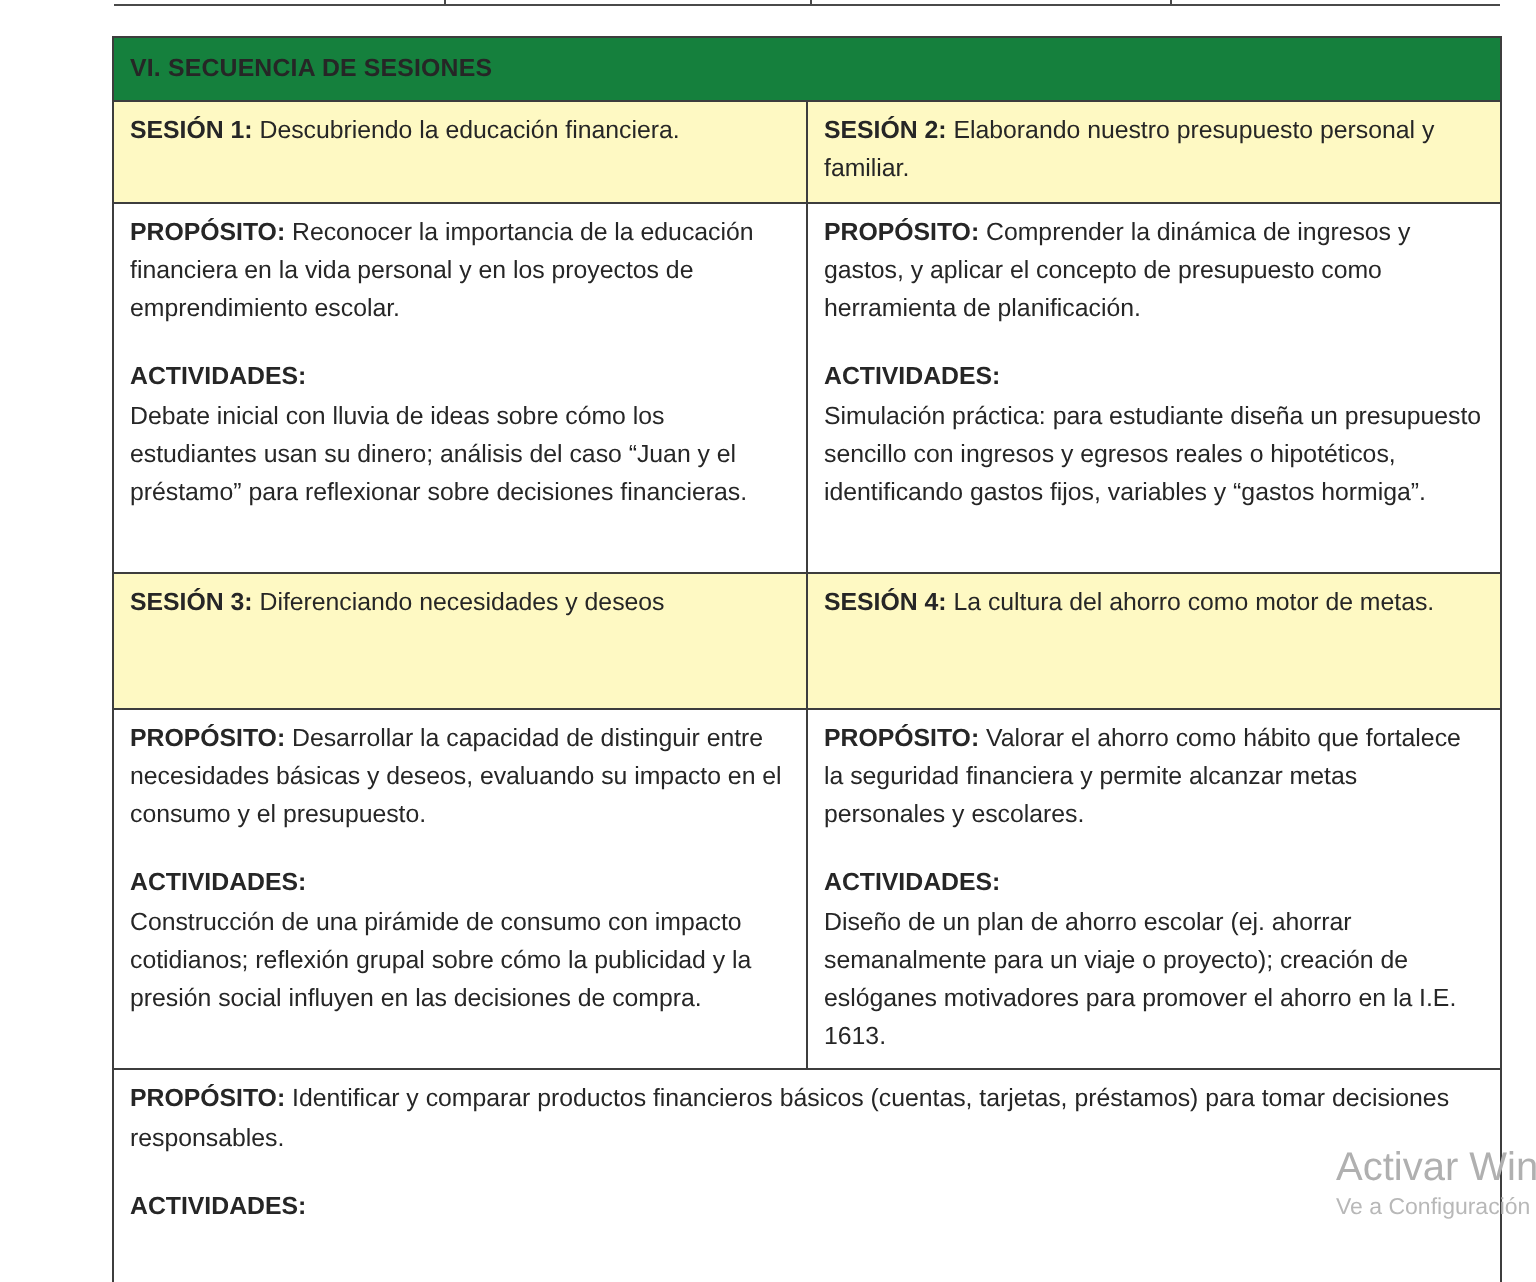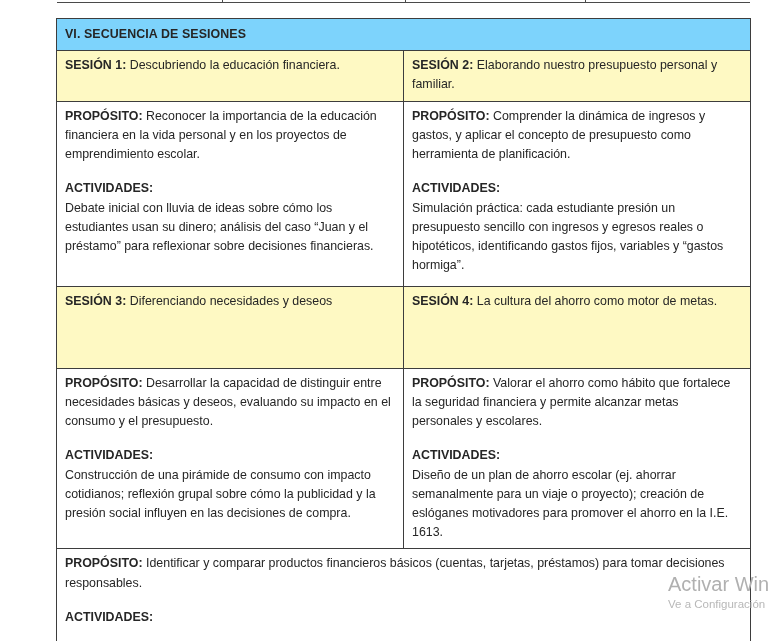--- a/index.html
+++ b/index.html
@@ -47,36 +47,36 @@
   .doc-table td {
     border: 1px solid #3d3d3d;
     vertical-align: top;
     padding: 5px 8px 6px 8px;
     font-size: 12.4px;
     line-height: 1.55;
     box-sizing: border-box;
   }
 
   .hdr-cell {
-    background: #7dd3fc;
+    background: #15803d;
     font-weight: bold;
     font-size: 12.6px;
     letter-spacing: .1px;
     padding-top: 6px !important;
     padding-bottom: 6px !important;
     height: 27px;
   }
 
   .sess-cell {
     background: #fef9c3;
   }
   .sess-cell .lbl { font-weight: bold; }
 
   .row-sess12 td { height: 40px; }
-  .row-sess34 td { height: 82px; }
+  .row-sess34 td { height: 68px; }
   .row-sess5  td { height: 27px; }
 
   .body-cell {
     background: #ffffff;
   }
   .row-body12 td { height: 185px; }
   .row-body34 td { height: 162px; margin-top: 34px; }
   .row-body5  td { height: 120px; }
 
   .lbl { font-weight: bold; }
@@ -141,21 +141,21 @@
       <td class="body-cell">
         <p class="para"><span class="lbl">PROPÓSITO:</span><span> Reconocer la importancia de la educación financiera en la vida personal y en los proyectos de emprendimiento escolar.</span></p>
         <span class="blank-line"></span>
         <p class="para"><span class="lbl">ACTIVIDADES:</span></p>
         <p class="para">Debate inicial con lluvia de ideas sobre cómo los estudiantes usan su dinero; análisis del caso “Juan y el préstamo” para reflexionar sobre decisiones financieras.</p>
       </td>
       <td class="body-cell">
         <p class="para"><span class="lbl">PROPÓSITO:</span><span> Comprender la dinámica de ingresos y gastos, y aplicar el concepto de presupuesto como herramienta de planificación.</span></p>
         <span class="blank-line"></span>
         <p class="para"><span class="lbl">ACTIVIDADES:</span></p>
-        <p class="para">Simulación práctica: cada estudiante presión un presupuesto sencillo con ingresos y egresos reales o hipotéticos, identificando gastos fijos, variables y “gastos hormiga”.</p>
+        <p class="para">Simulación práctica: para estudiante diseña un presupuesto sencillo con ingresos y egresos reales o hipotéticos, identificando gastos fijos, variables y “gastos hormiga”.</p>
       </td>
     </tr>
 
     <tr class="row-sess34">
       <td class="sess-cell">
         <span class="lbl">SESIÓN 3:</span><span> Diferenciando necesidades y deseos</span>
       </td>
       <td class="sess-cell">
         <span class="lbl">SESIÓN 4:</span><span> La cultura del ahorro como motor de metas.</span>
       </td>

